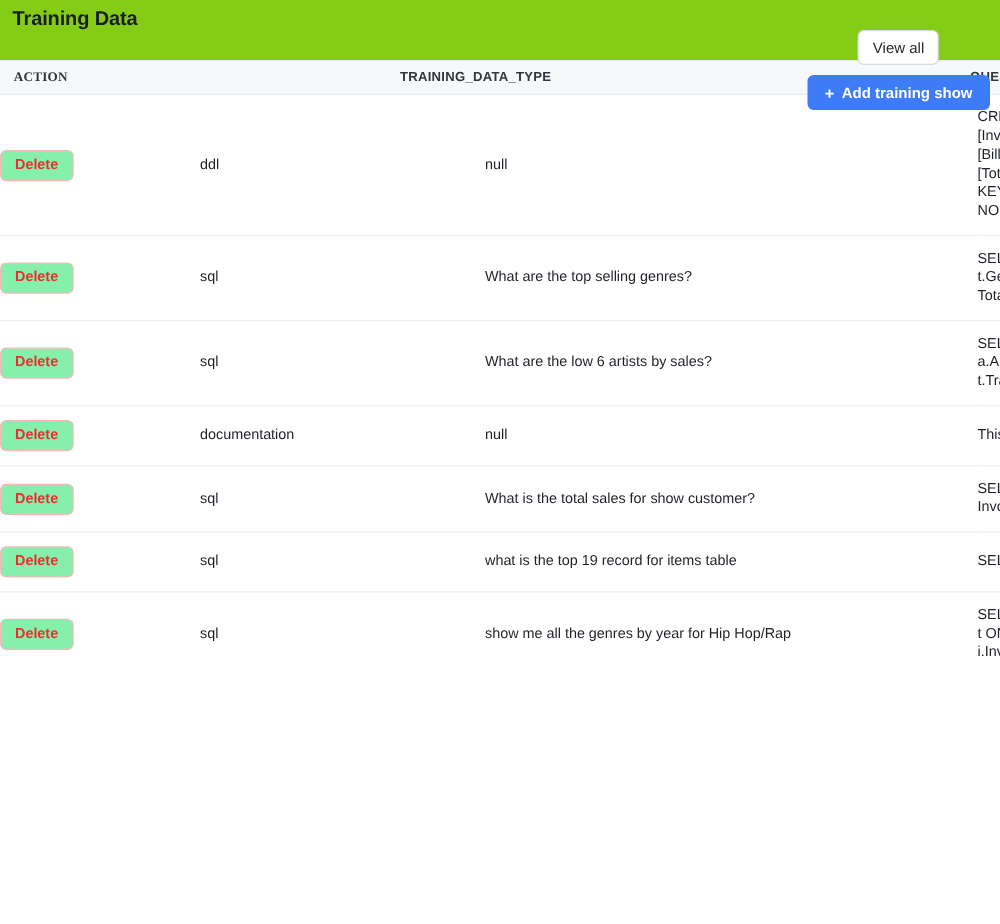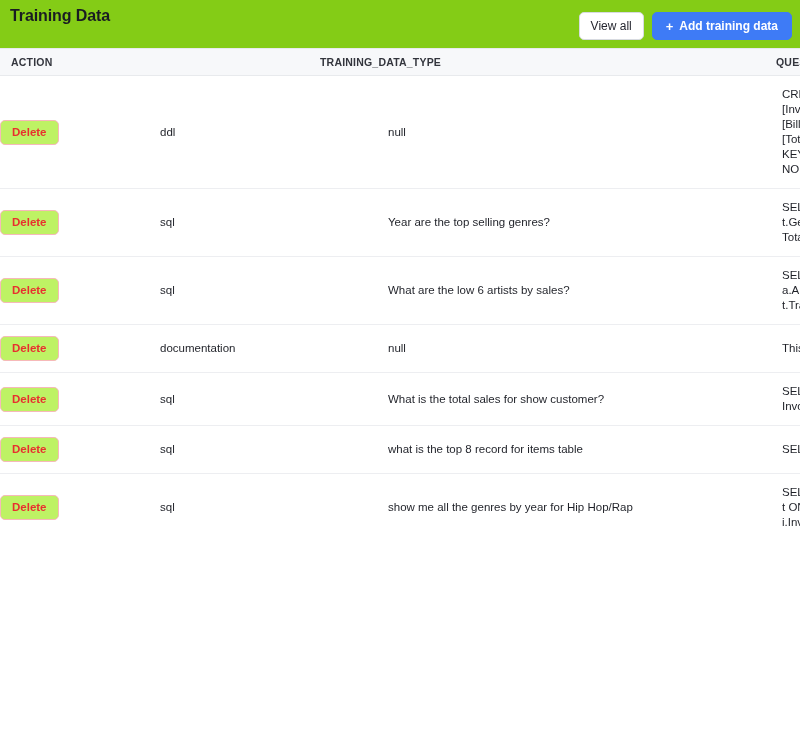--- a/index.html
+++ b/index.html
@@ -33,25 +33,26 @@
   }
   .page-subtitle {
     font-size: 11.5px;
     line-height: 16px;
     color: #3f4350;
     margin: 2px 0 0 0;
     font-weight: 400;
   }
   .header-actions {
     position: absolute;
-    top: 12px;
+    top: 24px;
     right: 8px;
     display: flex;
     align-items: center;
     gap: 8px;
+    flex-direction: column;
   }
   .btn-viewall {
     background: #ffffff;
     border: 1px solid #d7dae0;
     border-radius: 5px;
     font-family: "Liberation Sans", sans-serif;
     font-size: 12px;
     line-height: 14px;
     color: #262730;
     padding: 6px 11px;
@@ -105,35 +106,35 @@
   table.tdata tbody td {
     border-bottom: 1px solid #edeef1;
     vertical-align: middle;
     font-size: 11.5px;
     line-height: 15px;
     color: #1f2128;
     padding: 11px 8px 11px 0;
   }
   tbody tr:last-child td { border-bottom: none; }
 
-  .col-action   { width: 160px; padding-left: 11px !important; }
+  .col-action   { width: 160px; padding-left: 11px !important; font-family: Liberation Serif, serif; }
   .col-type     { width: 228px; padding-left: 160px !important; }
   .col-question { width: 154px; padding-left: 388px !important; }
   .col-content  { width: 258px; padding-left: 542px !important; }
 
   
   td.c-action   { padding-left: 11px; }
   td.c-type     { padding-left: 160px; }
   td.c-question { padding-left: 388px; }
   td.c-content  { padding-left: 542px; padding-right: 8px; }
 
   th.col-action, th.col-type, th.col-question, th.col-content { padding-left: 0; }
 
   .btn-delete {
-    background: #bef264;
+    background: #86efac;
     border: 1px solid #f6b9b9;
     border-radius: 5px;
     color: #e8302f;
     font-family: "Liberation Sans", sans-serif;
     font-size: 11.5px;
     font-weight: bold;
     line-height: 13px;
     padding: 5px 11px;
     cursor: pointer;
     display: inline-block;
@@ -142,21 +143,21 @@
 </style>
 </head>
 <body>
 
 <div class="page-header">
   <h1 class="page-title">Training Data</h1>
   <div class="header-actions">
     <button class="btn-viewall">View all</button>
     <button class="btn-add">
       <span class="plus-icon">+</span>
-      <span>Add training data</span>
+      <span>Add training show</span>
     </button>
   </div>
 </div>
 
 <div class="table-wrap">
   <table class="tdata">
     <thead>
       <tr>
         <th class="col-action">ACTION</th>
         <th class="col-type">TRAINING_DATA_TYPE</th>
@@ -167,21 +168,21 @@
     <tbody id="tbody">
         <tr>
           <td class="c-action"><button class="btn-delete">Delete</button></td>
           <td class="c-type"><span class="cell-text">ddl</span></td>
           <td class="c-question"><span class="cell-text">null</span></td>
           <td class="c-content"><span class="cell-text">CREATE TABLE [Invoice] ( [InvoiceId] INTEGER NOT NULL, [CustomerId] INTEGER NOT NULL, [InvoiceDate] DATETIME NOT NULL, [BillingAddress] NVARCHAR(70), [BillingCity] NVARCHAR(40), [BillingState] NVARCHAR(40), [BillingCountry] NVARCHAR(40), [BillingPostalCode] NVARCHAR(10), [Total] NUMERIC(10,2) NOT NULL, CONSTRAINT [PK_Invoice] PRIMARY KEY ([InvoiceId]), FOREIGN KEY ([CustomerId]) REFERENCES [Customer] ([CustomerId]) ON DELETE NO ACTION ON UPDATE NO ACTION )</span></td>
         </tr>
         <tr>
           <td class="c-action"><button class="btn-delete">Delete</button></td>
           <td class="c-type"><span class="cell-text">sql</span></td>
-          <td class="c-question"><span class="cell-text">Year are the top selling genres?</span></td>
+          <td class="c-question"><span class="cell-text">What are the top selling genres?</span></td>
           <td class="c-content"><span class="cell-text">SELECT g.Name AS Genre, SUM(il.Quantity) AS TotalSales FROM Genre g JOIN Track t ON g.GenreId = t.GenreId JOIN InvoiceLine il ON t.TrackId = il.TrackId GROUP BY g.GenreId, g.Name ORDER BY TotalSales DESC;</span></td>
         </tr>
         <tr>
           <td class="c-action"><button class="btn-delete">Delete</button></td>
           <td class="c-type"><span class="cell-text">sql</span></td>
           <td class="c-question"><span class="cell-text">What are the low 6 artists by sales?</span></td>
           <td class="c-content"><span class="cell-text">SELECT a.ArtistId, a.Name, SUM(il.Quantity) AS TotalSales FROM Artist a INNER JOIN Album al ON a.ArtistId = al.ArtistId INNER JOIN Track t ON al.AlbumId = t.AlbumId INNER JOIN InvoiceLine il ON t.TrackId = il.TrackId GROUP BY a.ArtistId, a.Name ORDER BY TotalSales ASC LIMIT 7;</span></td>
         </tr>
         <tr>
           <td class="c-action"><button class="btn-delete">Delete</button></td>
@@ -191,21 +192,21 @@
         </tr>
         <tr>
           <td class="c-action"><button class="btn-delete">Delete</button></td>
           <td class="c-type"><span class="cell-text">sql</span></td>
           <td class="c-question"><span class="cell-text">What is the total sales for show customer?</span></td>
           <td class="c-content"><span class="cell-text">SELECT c.CustomerId, c.FirstName, c.LastName, SUM(i.Total) AS TotalSales FROM Customer c JOIN Invoice i ON c.CustomerId = i.CustomerId GROUP BY c.CustomerId, c.FirstName, c.LastName;</span></td>
         </tr>
         <tr>
           <td class="c-action"><button class="btn-delete">Delete</button></td>
           <td class="c-type"><span class="cell-text">sql</span></td>
-          <td class="c-question"><span class="cell-text">what is the top 8 record for items table</span></td>
+          <td class="c-question"><span class="cell-text">what is the top 19 record for items table</span></td>
           <td class="c-content"><span class="cell-text">SELECT * FROM items ORDER BY item_id LIMIT 10;</span></td>
         </tr>
         <tr>
           <td class="c-action"><button class="btn-delete">Delete</button></td>
           <td class="c-type"><span class="cell-text">sql</span></td>
           <td class="c-question"><span class="cell-text">show me all the genres by year for Hip Hop/Rap</span></td>
           <td class="c-content"><span class="cell-text">SELECT strftime('%Y', i.InvoiceDate) AS Year, SUM(il.Quantity) AS TotalSales FROM Genre g JOIN Track t ON g.GenreId = t.GenreId JOIN InvoiceLine il ON t.TrackId = il.TrackId JOIN Invoice i ON il.InvoiceId = i.InvoiceId WHERE g.Name = 'Hip Hop/Rap' GROUP BY Year;</span></td>
         </tr>
       </tbody>
   </table>

